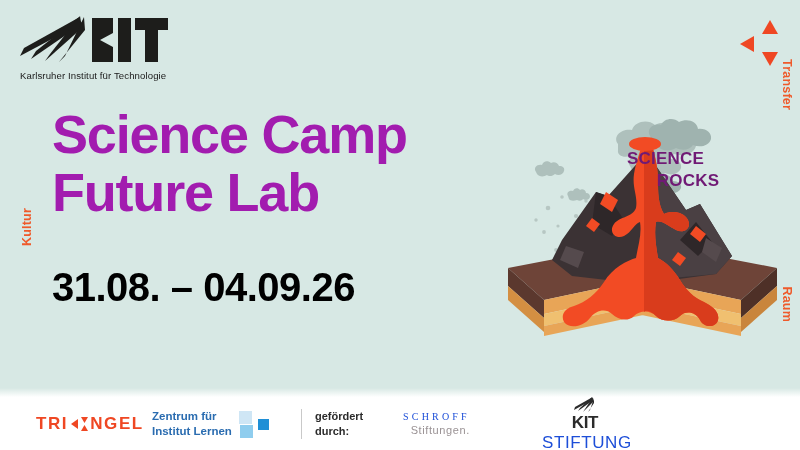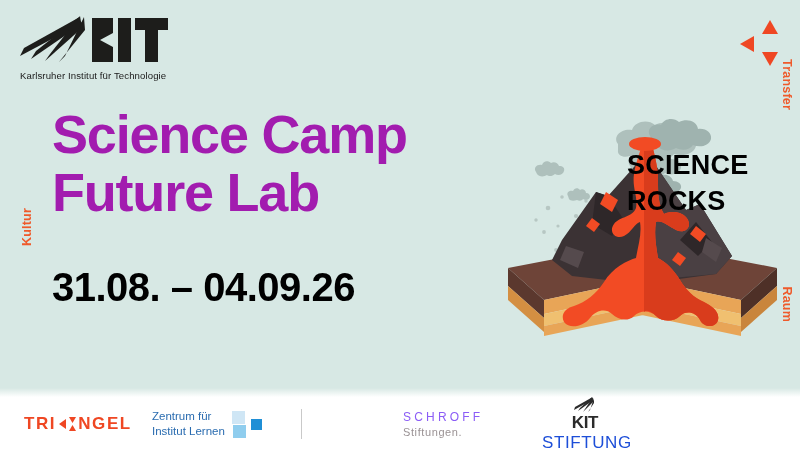--- a/index.html
+++ b/index.html
@@ -49,72 +49,72 @@
   .headline .l2{display:block;}
   .dateline{
     position:absolute;left:52px;top:265px;
     color:#000000;font-weight:700;
     font-size:40px;letter-spacing:-0.5px;white-space:nowrap;
   }
 
   
   .rocks{
     position:absolute;left:627px;top:148px;width:122px;
-    color:#000000;font-weight:700;font-size:27px;
+    color:#701a75;font-weight:700;font-size:17px;
     line-height:1.32;letter-spacing:.2px;
   }
   .rocks .r1{display:block;text-align:left;}
-  .rocks .r2{display:block;text-align:left;}
+  .rocks .r2{display:block;text-align:center;}
 
   
   .volcano{position:absolute;left:500px;top:100px;width:285px;height:240px;}
 
   
   .footer{
     position:absolute;left:0;bottom:0;width:800px;height:53px;
     background:#ffffff;
   }
   .footer-fade{
     position:absolute;left:0;bottom:53px;width:800px;height:9px;
     background:linear-gradient(to bottom,rgba(255,255,255,0),#ffffff);
   }
   .f-item{position:absolute;top:0;height:53px;display:flex;align-items:center;}
 
   
-  #triangel{left:24px;}
+  #triangel{left:36px;}
   .tri-word{
     font-weight:700;font-size:17px;color:#ef4723;letter-spacing:1.6px;
     display:flex;align-items:center;
   }
   .tri-mark{display:inline-block;width:20px;height:18px;margin:0 1px;position:relative;}
 
   
   #zml{left:152px;}
   .zml-text{
-    font-size:11.5px;color:#2a6cb0;line-height:1.28;font-weight:400;white-space:nowrap;
+    font-size:11.5px;color:#2a6cb0;line-height:1.28;font-weight:700;white-space:nowrap;
   }
   .zml-squares{position:relative;width:34px;height:30px;margin-left:7px;}
 
   
   .divider{
     position:absolute;top:12px;width:1px;height:30px;background:#c9c9c9;
   }
   #div1{left:301px;}
 
   
   #gefoerdert{left:315px;}
   .gef-text{font-size:11px;font-weight:700;color:#2b2b2b;line-height:1.32;white-space:nowrap;}
 
   
   #schroff{left:403px;}
   .schroff-top{
-    font-size:12px;color:#8b5cf6;letter-spacing:3.2px;font-weight:400;white-space:nowrap;
+    font-size:10px;color:#1d4ed8;letter-spacing:3.2px;font-weight:400;white-space:nowrap;font-family:Liberation Serif, serif;
   }
   .schroff-sub{
-    font-size:11px;color:#9a9294;letter-spacing:.6px;text-align:left;
+    font-size:11px;color:#9a9294;letter-spacing:.6px;text-align:right;
     margin-top:2px;white-space:nowrap;
   }
 
   
   #kitstift{left:538px;flex-direction:column;}
   .ks-mark{width:20px;height:16px;margin-right:1px;}
   .ks-kit{font-weight:700;font-size:17px;color:#2b2b2b;letter-spacing:-.3px;}
   .ks-word{font-size:17px;color:#1d4ed8;letter-spacing:.6px;margin-left:4px;font-weight:400;}
 </style>
 </head>
@@ -308,20 +308,26 @@
         <svg viewBox="0 0 34 30" width="34" height="30">
           <rect x="0" y="2" width="13" height="13" fill="#cfe6f5"></rect>
           <rect x="19" y="10" width="11" height="11" fill="#1f8fd6"></rect>
           <rect x="1" y="16" width="13" height="13" fill="#8fcdee"></rect>
         </svg>
       </span>
     </div>
 
     <div class="divider" id="div1"></div>
 
+    <div class="f-item" id="gefoerdert">
+      <span class="gef-text">
+        <span>gefördert</span><br>
+        <span>durch:</span>
+      </span>
+    </div>
 
     <div class="f-item" id="schroff">
       <div>
         <div class="schroff-top">SCHROFF</div>
         <div class="schroff-sub">Stiftungen.</div>
       </div>
     </div>
 
     <div class="f-item" id="kitstift">
       <span class="ks-mark">

